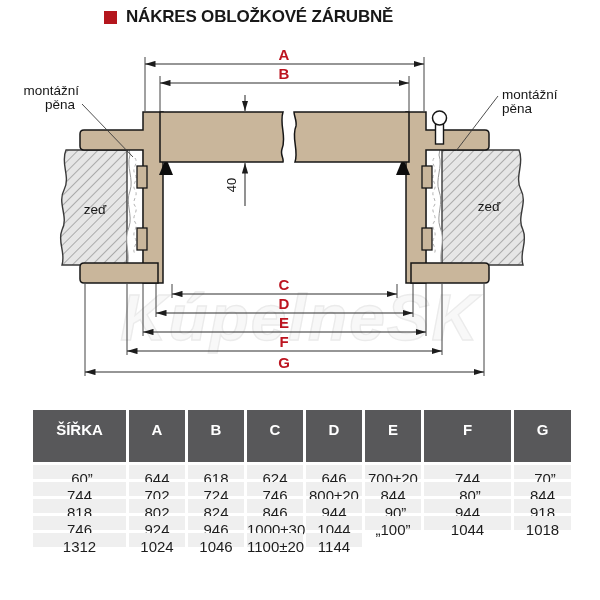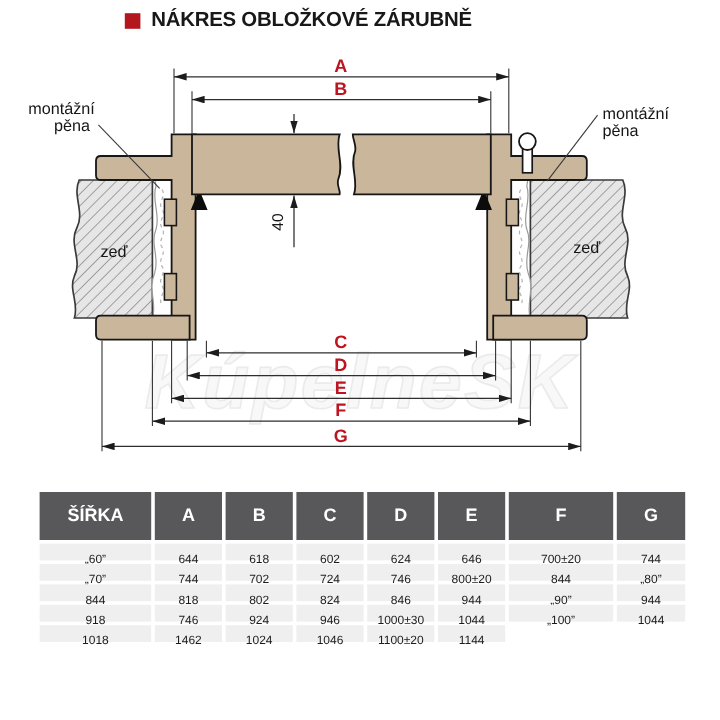--- a/index.html
+++ b/index.html
@@ -17,22 +17,22 @@
   .ext{stroke:#2e2e2e;stroke-width:0.9;fill:none;}
   .leader{stroke:#3a3a3a;stroke-width:0.9;fill:none;}
   .dimlbl{font-family:"Liberation Sans",sans-serif;font-size:15px;font-weight:bold;fill:#bc1420;text-anchor:middle;}
   .lbl{font-family:"Liberation Sans",sans-serif;font-size:13.5px;fill:#161616;}
   .num{font-family:"Liberation Sans",sans-serif;font-size:13px;fill:#161616;text-anchor:middle;}
   .wm{font-family:"Liberation Sans",sans-serif;font-size:64px;font-weight:bold;font-style:italic;
       fill:#f4f4f4;stroke:#dcdcdc;stroke-width:1.4;letter-spacing:2px;text-anchor:middle;opacity:0.55;}
   .tbl{position:absolute;left:33px;top:410px;display:grid;
        grid-template-columns:93px 56px 56px 56px 56px 56px 87px 57px;
        grid-auto-rows:auto;gap:3px;}
-  .th{background:#58585a;color:#ffffff;font-weight:bold;font-size:15px;height:40px;line-height:40px;text-align:center;}
-  .td{background:#efefef;color:#1c1c1c;font-size:10px;height:14px;line-height:27px;text-align:center;}
+  .th{background:#58585a;color:#ffffff;font-weight:bold;font-size:15px;height:52px;line-height:40px;text-align:center;}
+  .td{background:#efefef;color:#1c1c1c;font-size:15px;height:14px;line-height:27px;text-align:center;}
 </style>
 </head>
 <body>
 
 <div class="title-row">
   <span class="title-bullet"></span>
   <h1 class="title-text">NÁKRES OBLOŽKOVÉ ZÁRUBNĚ</h1>
 </div>
 
 <svg width="600" height="405" viewBox="0 0 600 405">
@@ -149,21 +149,20 @@
   <div class="th">B</div>
   <div class="th">C</div>
   <div class="th">D</div>
   <div class="th">E</div>
   <div class="th">F</div>
   <div class="th">G</div>
 
   <div class="td">„60”</div>
   <div class="td">644</div>
   <div class="td">618</div>
-  <div class="td">602</div>
   <div class="td">624</div>
   <div class="td">646</div>
   <div class="td">700±20</div>
   <div class="td">744</div>
 
   <div class="td">„70”</div>
   <div class="td">744</div>
   <div class="td">702</div>
   <div class="td">724</div>
   <div class="td">746</div>
@@ -183,18 +182,18 @@
   <div class="td">918</div>
   <div class="td">746</div>
   <div class="td">924</div>
   <div class="td">946</div>
   <div class="td">1000±30</div>
   <div class="td">1044</div>
 
   <div class="td">„100”</div>
   <div class="td">1044</div>
   <div class="td">1018</div>
-  <div class="td">1462</div>
+  <div class="td">1312</div>
   <div class="td">1024</div>
   <div class="td">1046</div>
   <div class="td">1100±20</div>
   <div class="td">1144</div>
 </div>
 
 </body></html>

